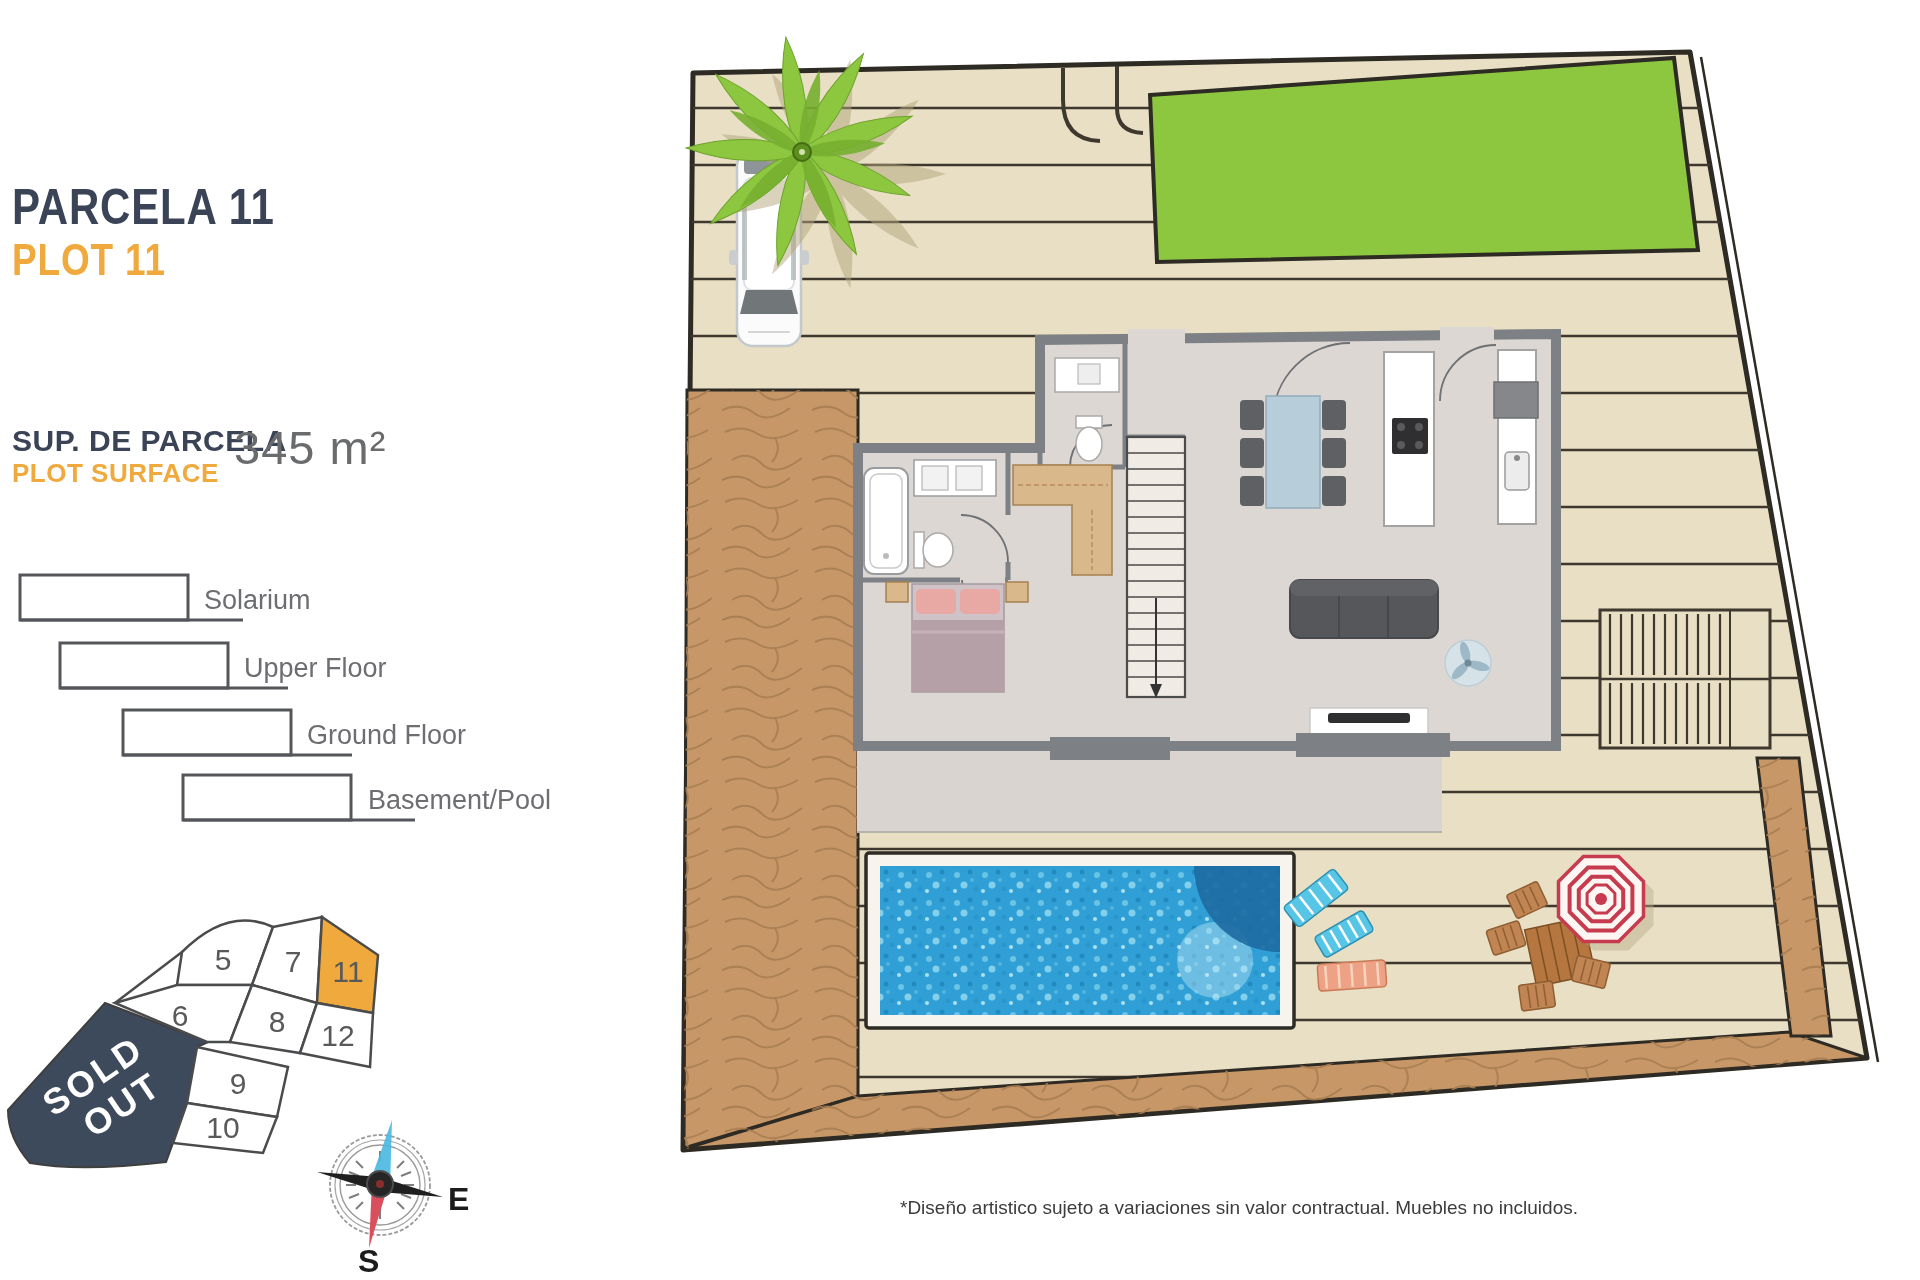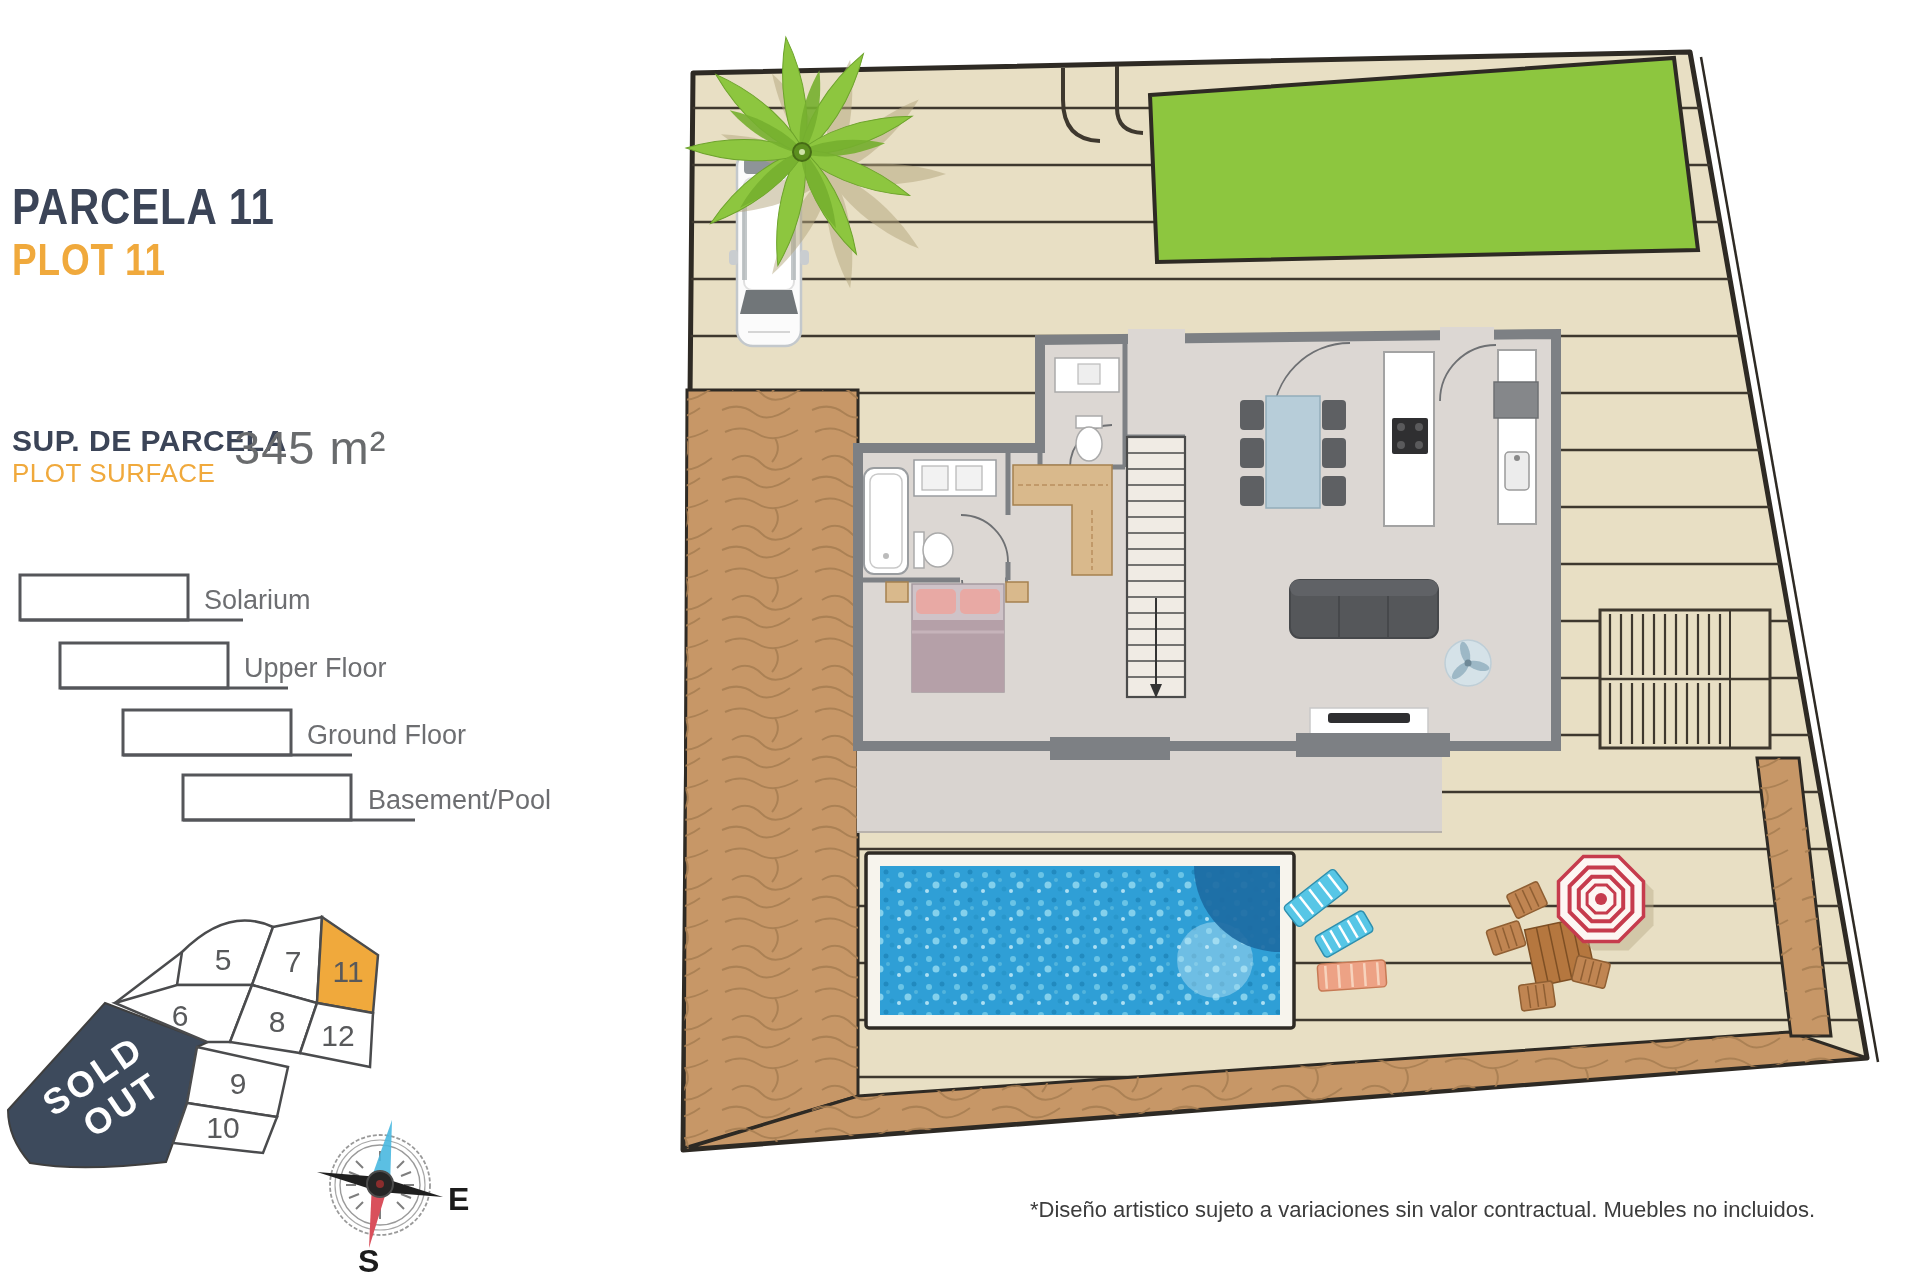--- a/index.html
+++ b/index.html
@@ -6,23 +6,23 @@
   body{position:relative;width:1920px;height:1280px;background:#fff;overflow:hidden;
        font-family:"Liberation Sans",sans-serif;}
   .abs{position:absolute}
   .title-block{left:12px;top:181px;line-height:1.04}
   .title-main{font-size:50px;font-weight:700;color:var(--navy);letter-spacing:1px;
               transform:scaleX(.84);transform-origin:left}
   .title-sub{font-size:44px;font-weight:700;color:var(--orange);letter-spacing:1px;
              transform:scaleX(.84);transform-origin:left;margin-top:4px}
   .surface-block{left:12px;top:424px;line-height:1.15}
   .surface-es{font-size:30px;font-weight:700;color:var(--navy);letter-spacing:.5px}
-  .surface-en{font-size:26px;font-weight:400;color:var(--orange);letter-spacing:.5px}
+  .surface-en{font-size:26px;font-weight:700;color:var(--orange);letter-spacing:.5px}
   .area-value{left:234px;top:420px;font-size:47px;color:#696b6d;letter-spacing:1px}
-  .disclaimer{left:900px;top:1197px;width:915px;text-align:right;font-size:22px;color:#3c3c3c}
+  .disclaimer{left:900px;top:1197px;width:915px;font-size:19px;color:#3c3c3c}
   svg text{font-family:"Liberation Sans",sans-serif}
   .legend-label{font-size:27px;fill:var(--textgray)}
   .plot-num{font-size:30px;fill:#58595b;text-anchor:middle}
   .sold-txt{font-size:36px;font-weight:700;fill:#ffffff;text-anchor:middle;letter-spacing:3px}
   .compass-label{font-size:32px;font-weight:700;fill:#1c1c1c}
 </style>
 </head>
 <body>
 
 <div class="abs title-block">

